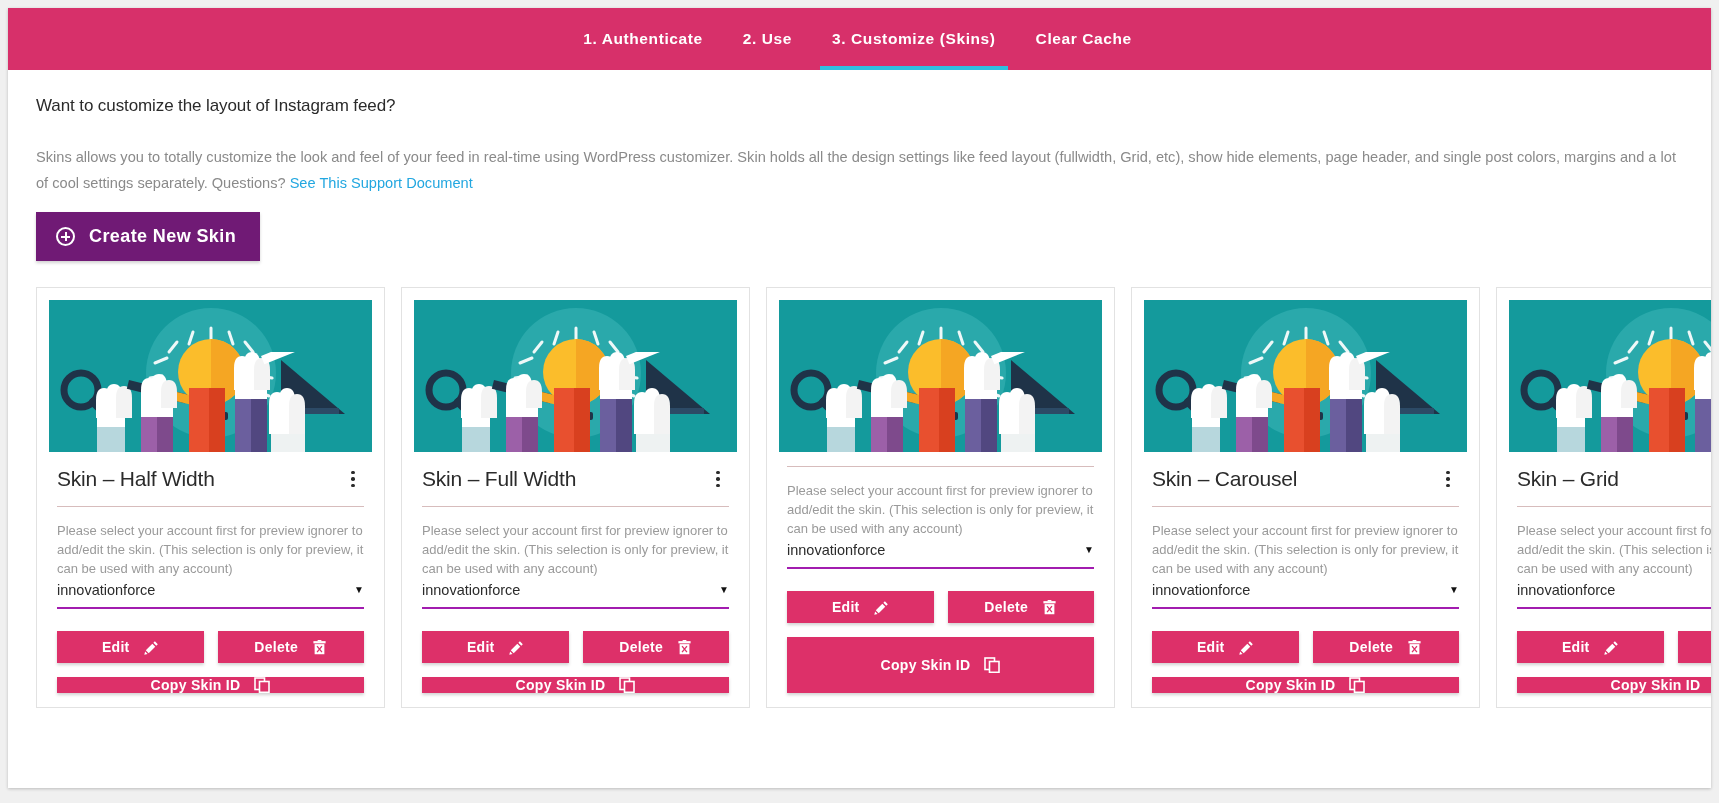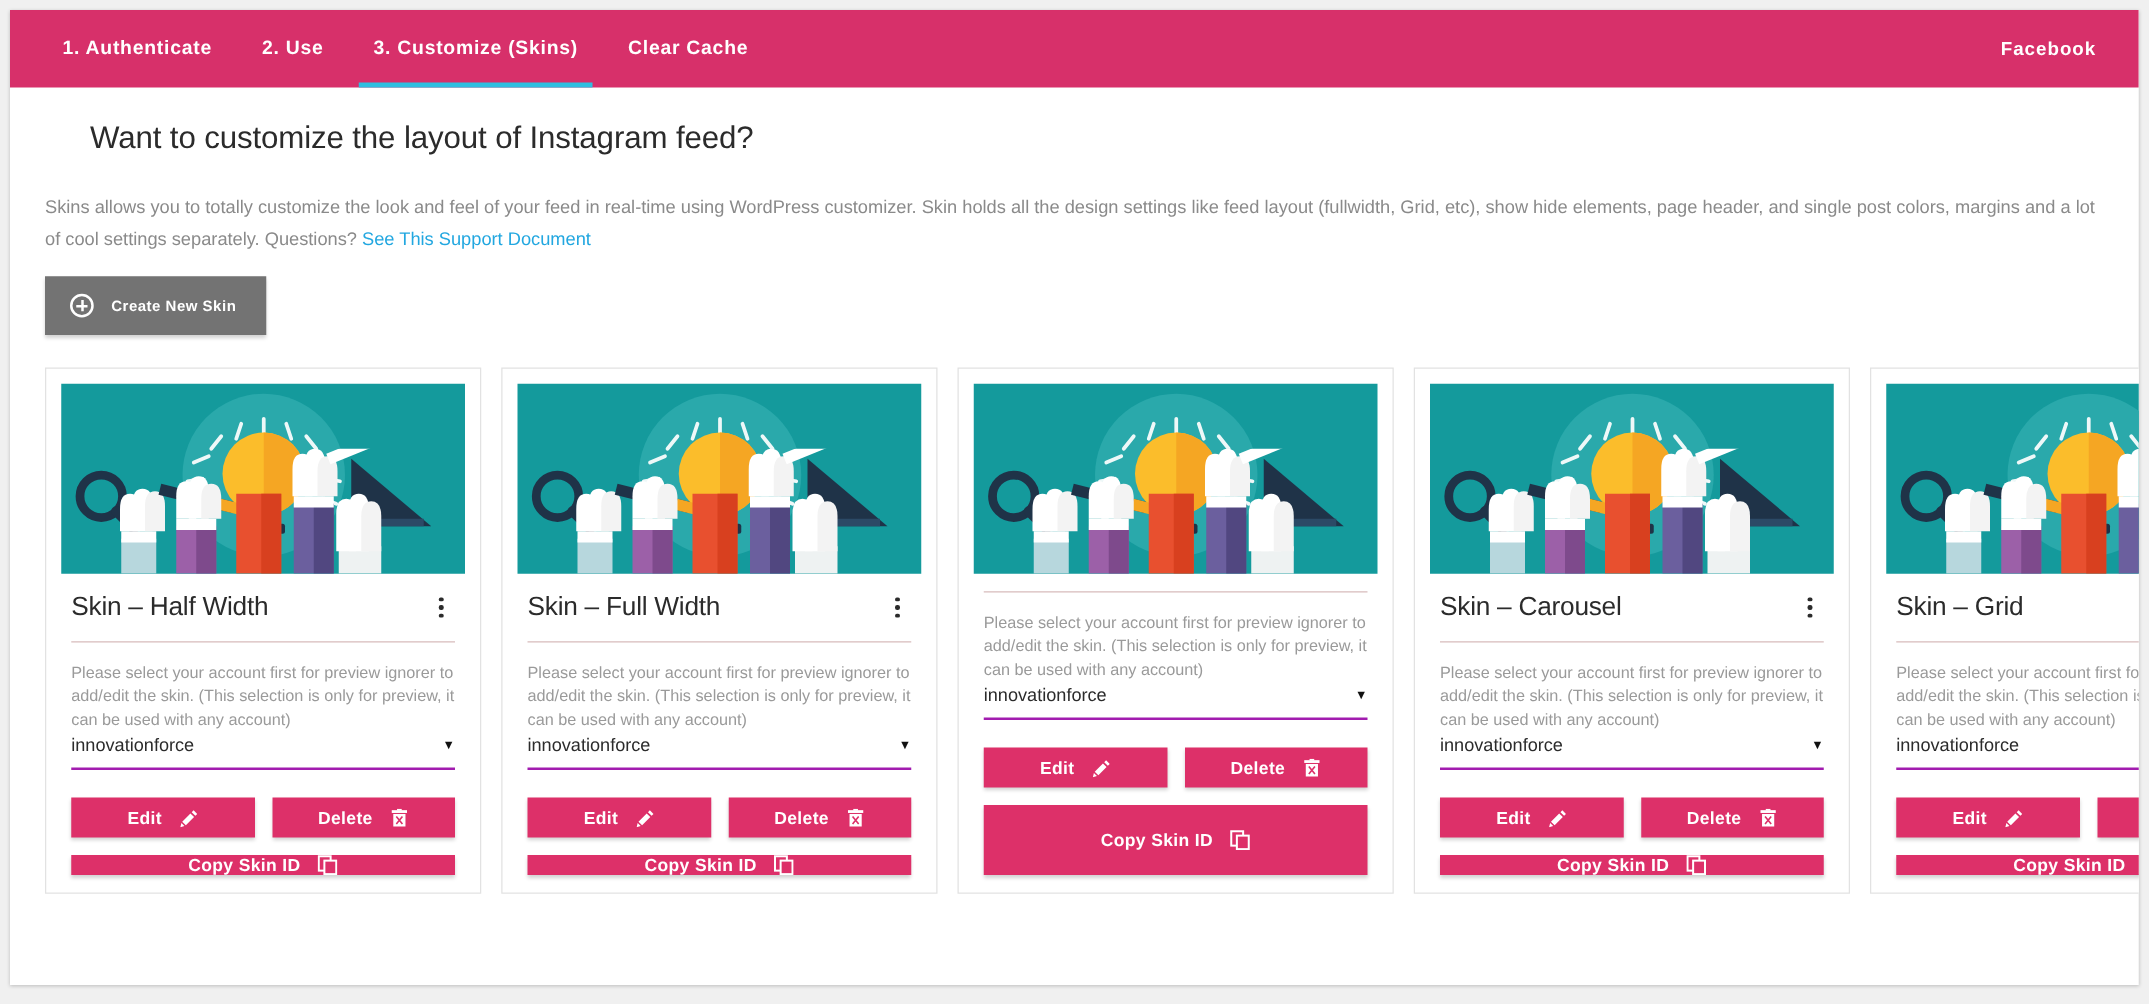--- a/index.html
+++ b/index.html
@@ -23,20 +23,21 @@
     overflow: hidden;
   }
   
   .topbar {
     height: 62px;
     background: #d7306a;
     display: flex;
     align-items: center;
     padding: 0 26px 0 34px;
     position: relative;
+    flex-direction: column;
   }
   .tabs { display: flex; align-items: flex-end; height: 62px; }
   .tab {
     color: #ffffff;
     font-size: 15.5px;
     font-weight: bold;
     letter-spacing: 0.6px;
     padding: 0 20px;
     height: 62px;
     line-height: 62px;
@@ -57,48 +58,47 @@
     color: #ffffff;
     font-size: 15px;
     letter-spacing: 0.8px;
     padding-right: 8px;
     cursor: pointer;
     font-weight: bold;
   }
   
   .content { padding: 26px 28px 0 28px; }
   h1.page-title {
-    font-size: 25px;
+    font-size: 17px;
     font-weight: normal;
     color: #2b2b2b;
     letter-spacing: -0.1px;
     margin-bottom: 18px;
-    margin-left: 36px;
   }
   p.page-desc {
     font-size: 14.6px;
     line-height: 26px;
     color: #8a8a8a;
     max-width: 1680px;
     margin-bottom: 16px;
     margin-top: 28px;
   }
   p.page-desc a {
     color: #22a7e0;
     text-decoration: none;
   }
   .create-btn {
     display: inline-flex;
     align-items: center;
     gap: 14px;
-    background: #737373;
+    background: #701a75;
     color: #fff;
     border: none;
     font-family: inherit;
-    font-size: 12px;
+    font-size: 18px;
     font-weight: bold;
     letter-spacing: 0.4px;
     padding: 14px 24px 14px 20px;
     cursor: pointer;
     box-shadow: 0 2px 3px rgba(0,0,0,0.18);
   }
   .plus-icon {
     width: 19px; height: 19px;
     border: 2px solid #fff;
     border-radius: 50%;

